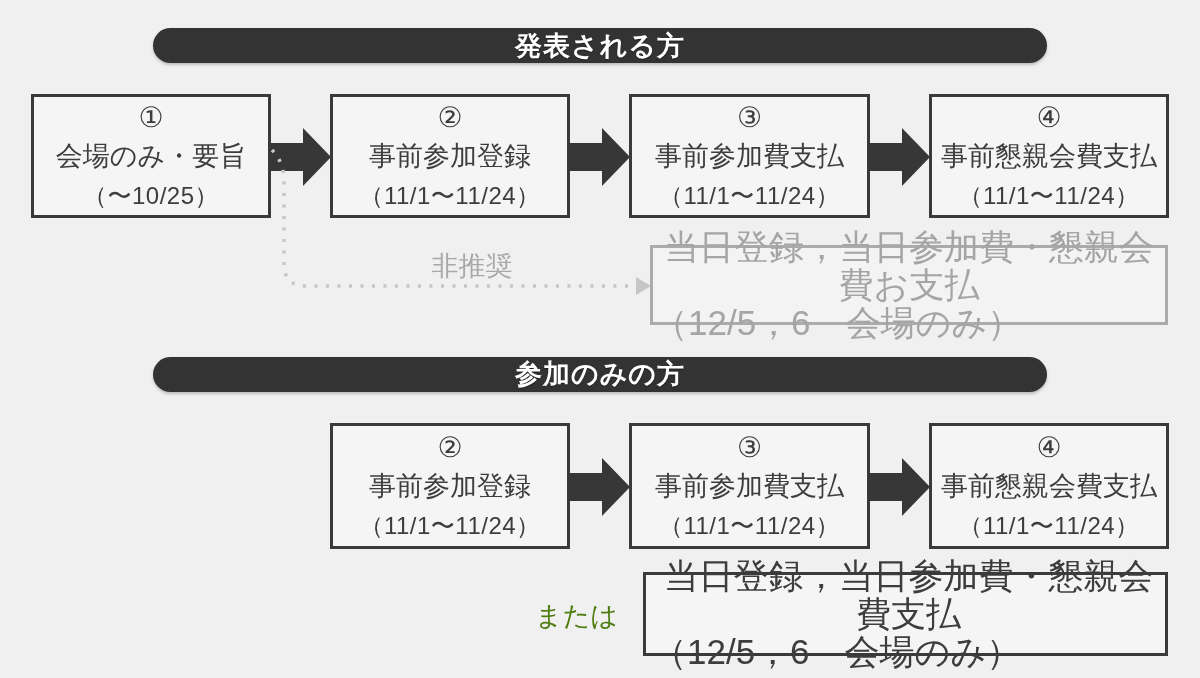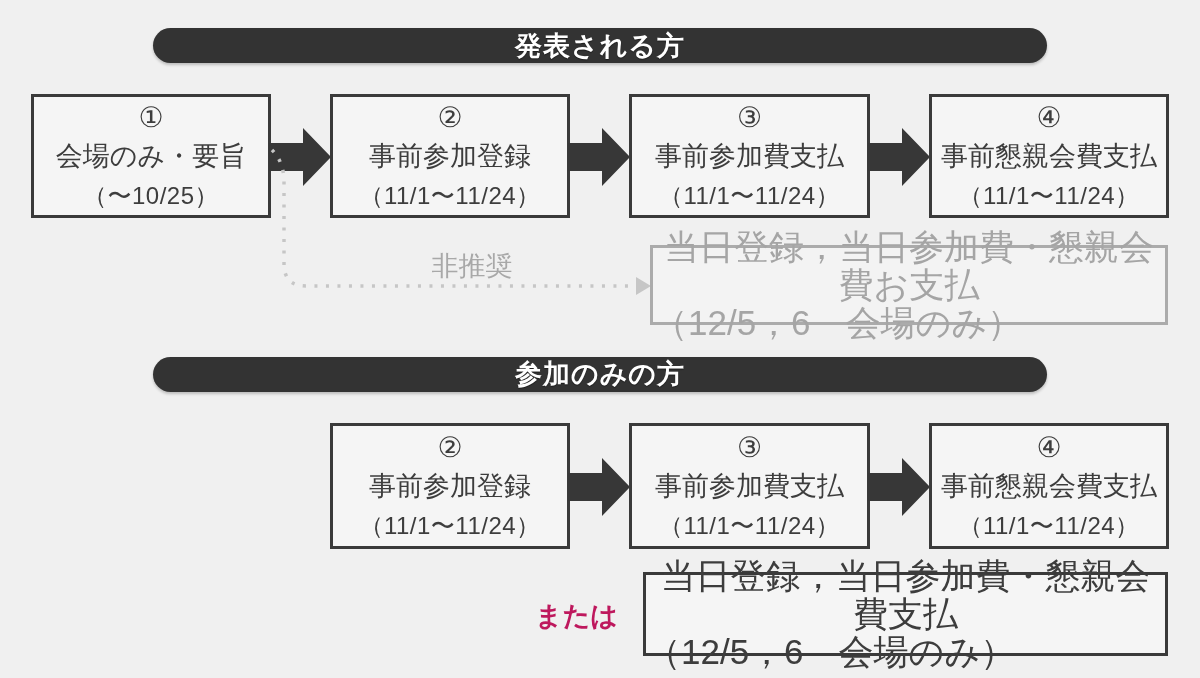--- a/index.html
+++ b/index.html
@@ -56,21 +56,21 @@
     color:#3d3d3d;
     background:#f5f5f5;
   }
   .arrow{position:absolute;width:62px;height:64px;}
   .side-label{
     position:absolute;
     font-size:27px;
     white-space:nowrap;
   }
   .side-label.muted{color:#a8a8a8;font-family:Liberation Mono, monospace;}
-  .side-label.strong{color:#be185d;font-weight:bold;}
+  .side-label.strong{color:#4d7c0f;}
   .overlay{
     position:absolute;left:0;top:0;width:1200px;height:678px;
     pointer-events:none;
   }
 </style>
 </head>
 <body>
 
 <div class="stage">
 
@@ -151,18 +151,18 @@
   </svg>
 
   <div class="flow-box" style="left:929px;top:423px;width:240px;height:126px;">
     <span class="num">④</span>
     <span class="title">事前懇親会費支払</span>
     <span class="period">（11/1〜11/24）</span>
   </div>
 
   <div class="side-label strong" style="left:518px;top:598px;width:100px;text-align:right;">または</div>
 
-  <div class="onsite strong" style="left:643px;top:572px;width:525px;height:84px;">
+  <div class="onsite strong" style="left:643px;top:572px;width:525px;height:84px;padding-left:6px;">
     <span>当日登録，当日参加費・懇親会費支払</span>
     <span>（12/5，6　会場のみ）</span>
   </div>
 
 </div>
 
 </body></html>

